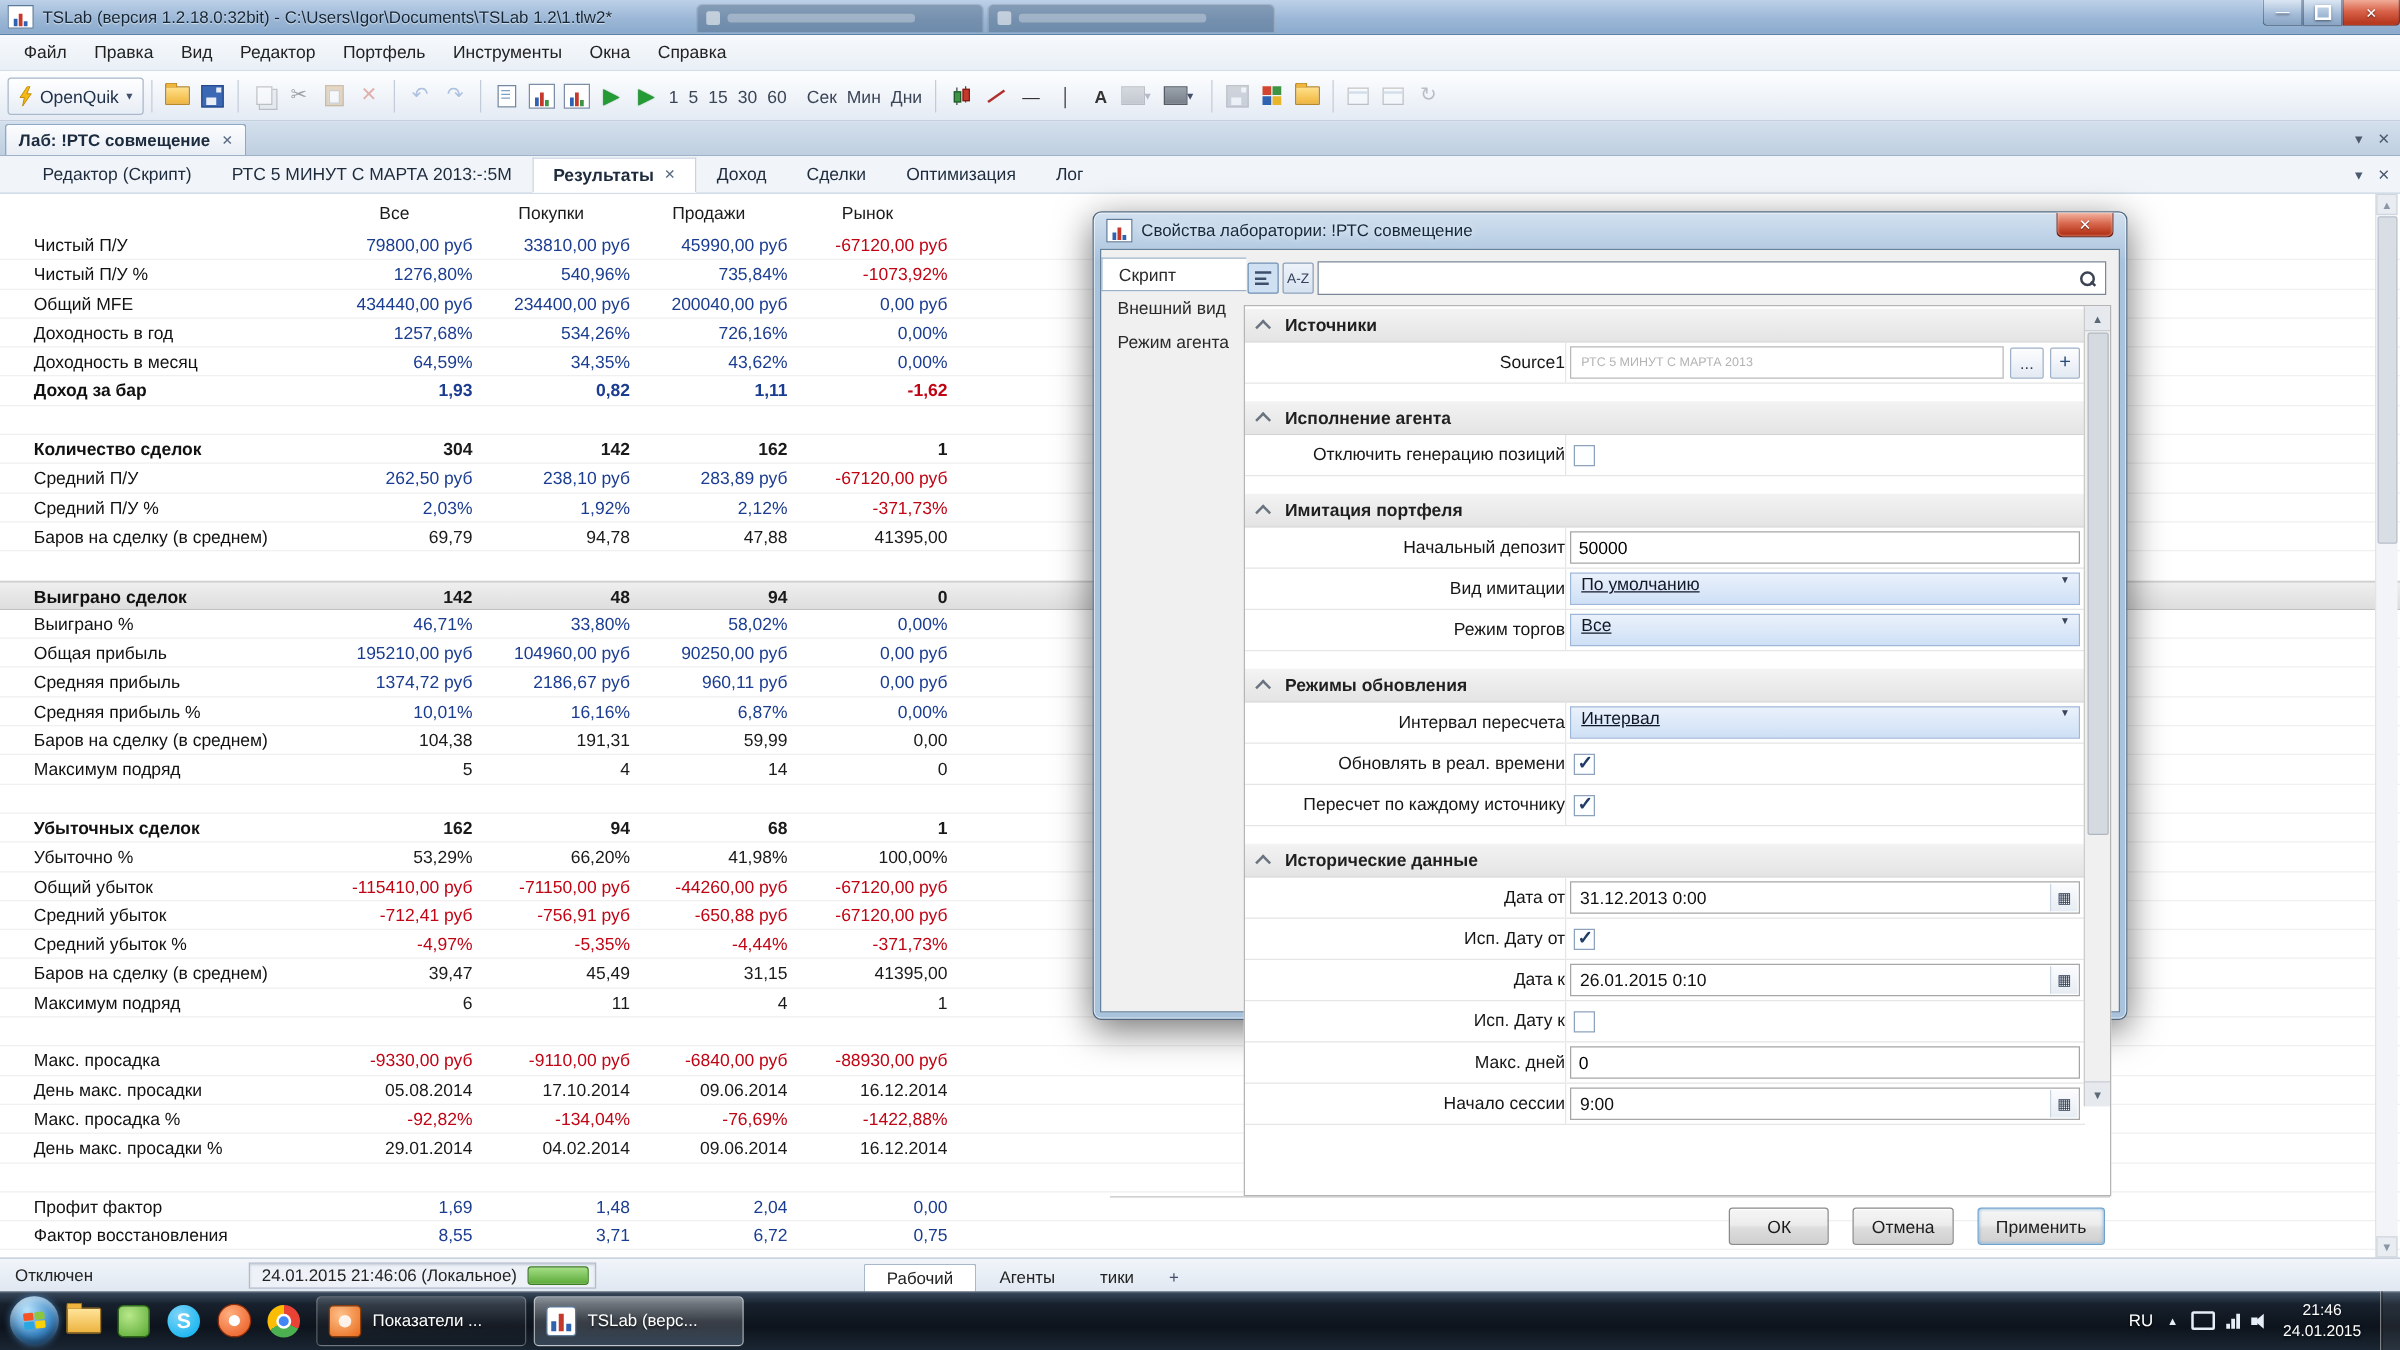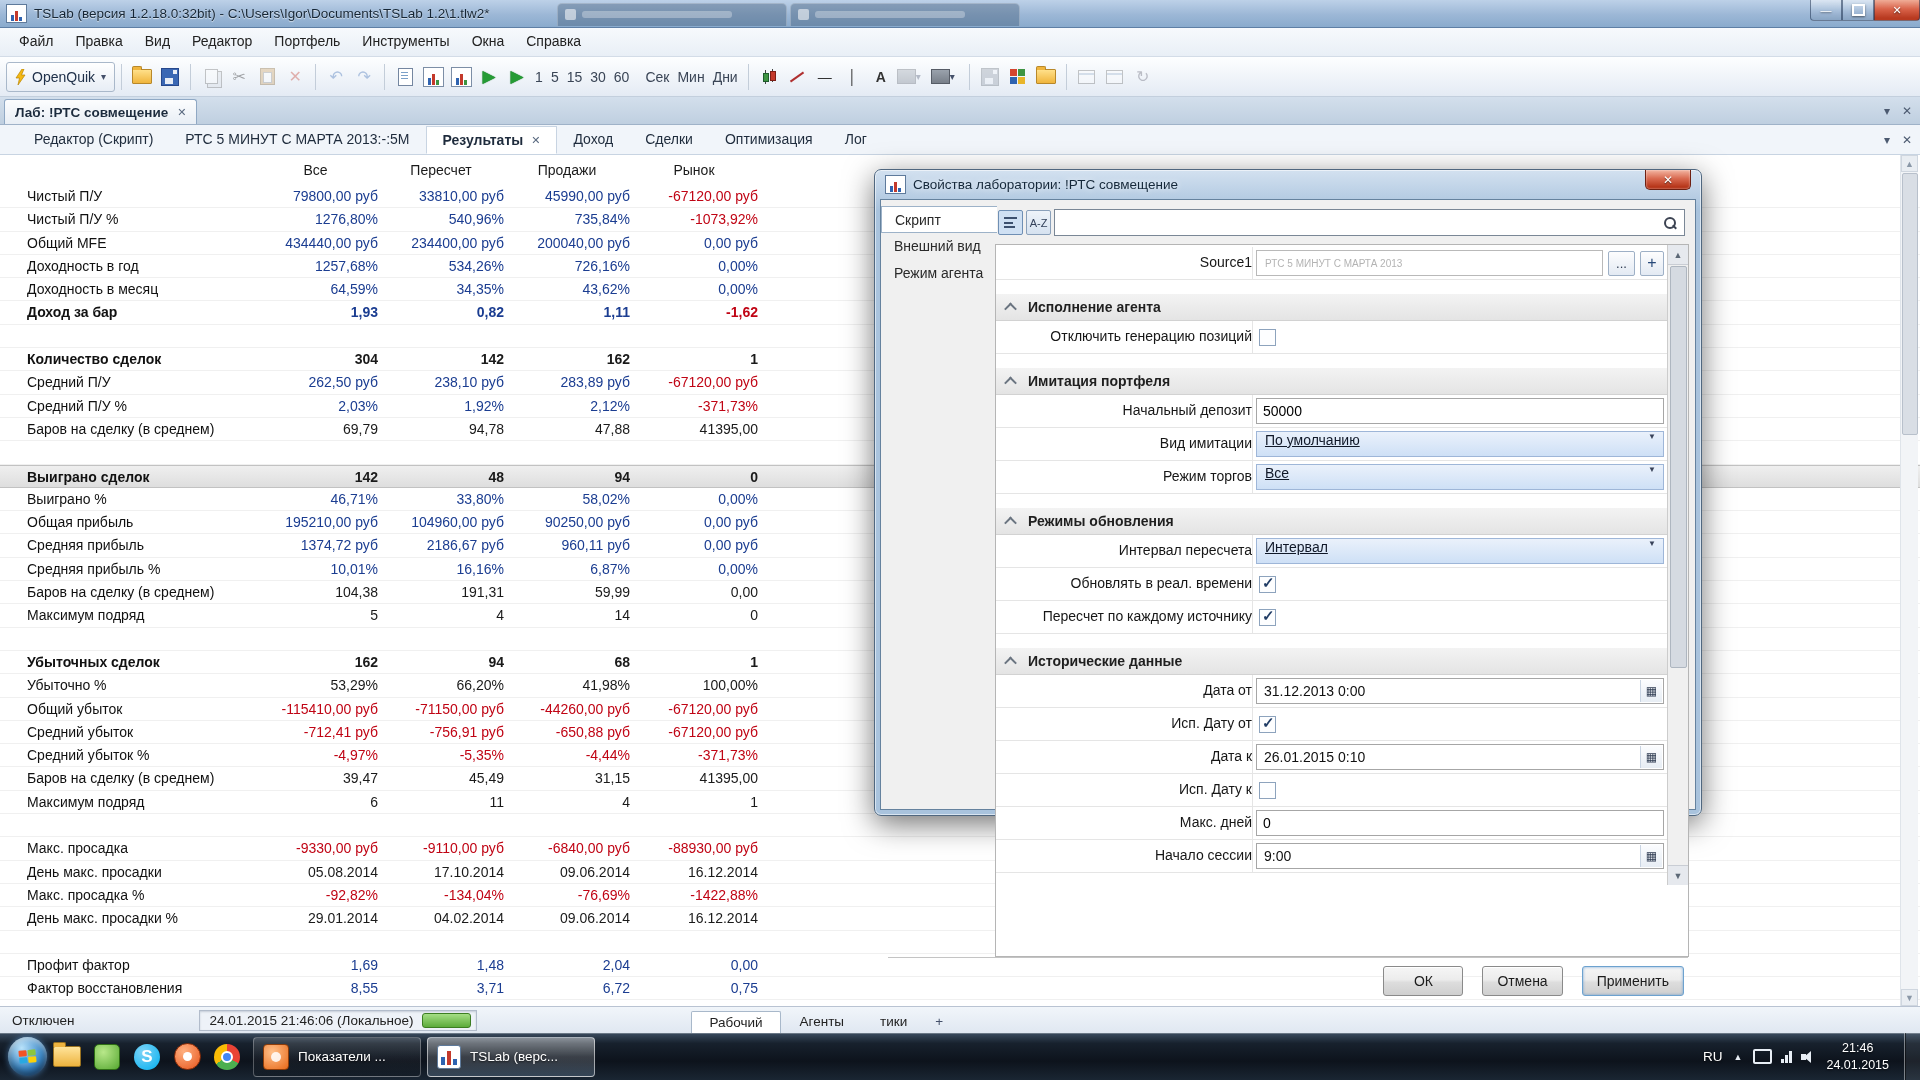--- a/index.html
+++ b/index.html
@@ -445,21 +445,21 @@
     <div class="row-controls">
       <span>▾</span>
       <span>✕</span>
     </div>
   </div>
 
   <div class="main">
     <div class="t-head">
       <div class="h"></div>
       <div class="h">Все</div>
-      <div class="h">Пересчет</div>
+      <div class="h">Покупки</div>
       <div class="h">Продажи</div>
       <div class="h">Рынок</div>
       <div class="h"></div>
     </div>
     <div>
         <div class="t-row">
           <div class="t-label">Чистый П/У</div>
           <div class="t-val c-blue">79800,00 руб</div>
           <div class="t-val c-blue">33810,00 руб</div>
           <div class="t-val c-blue">45990,00 руб</div>
@@ -739,20 +739,24 @@
             <span>A-Z</span>
           </div>
         <div class="dlg-search">
           <input type="text" style="">
           <span class="mag"></span>
         </div>
       </div>
       <div class="pgrid">
         <div class="pg-rows">
             <div class="pg-section">
+              <div class="pg-header">
+                <span class="chev"></span>
+                <span class="pg-title">Источники</span>
+              </div>
               <div class="pg-row">
                 <div class="pg-label">Source1</div>
                 <div class="pg-value">
                   <div class="pg-srcbox">
                     <span class="pg-placeholder">РТС 5 МИНУТ С МАРТА 2013</span>
                   </div>
                   <button class="pg-mini">...</button>
                   <button class="pg-mini plus">+</button>
                 </div>
               </div>

